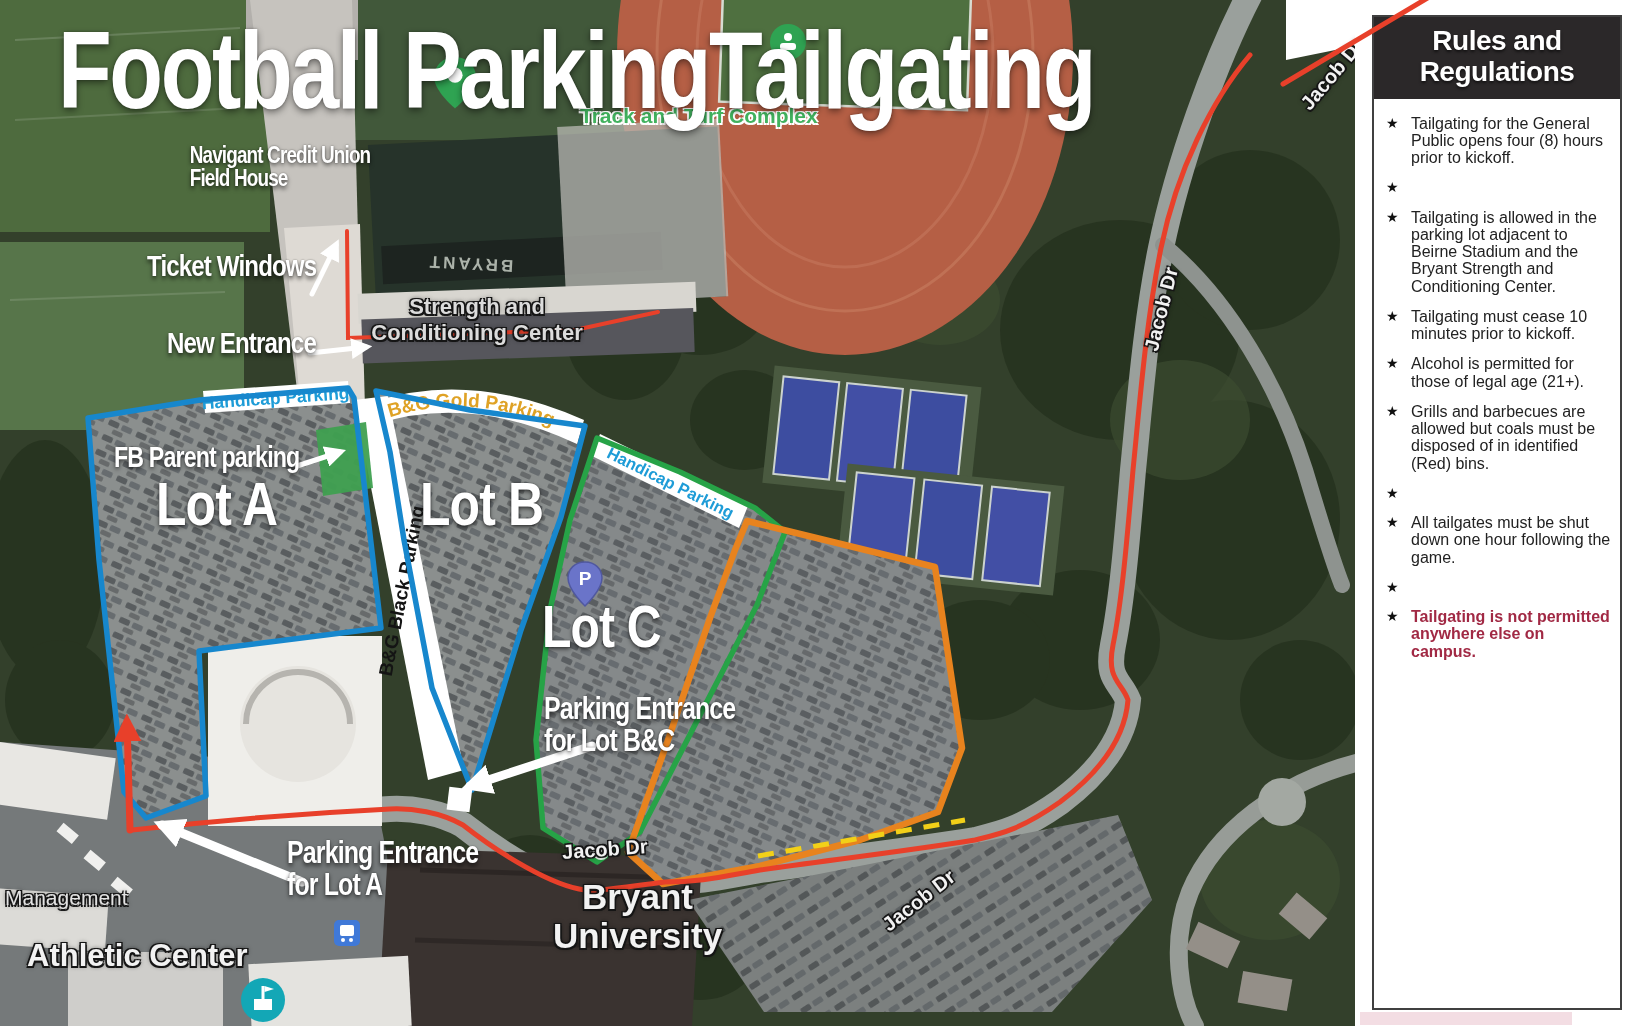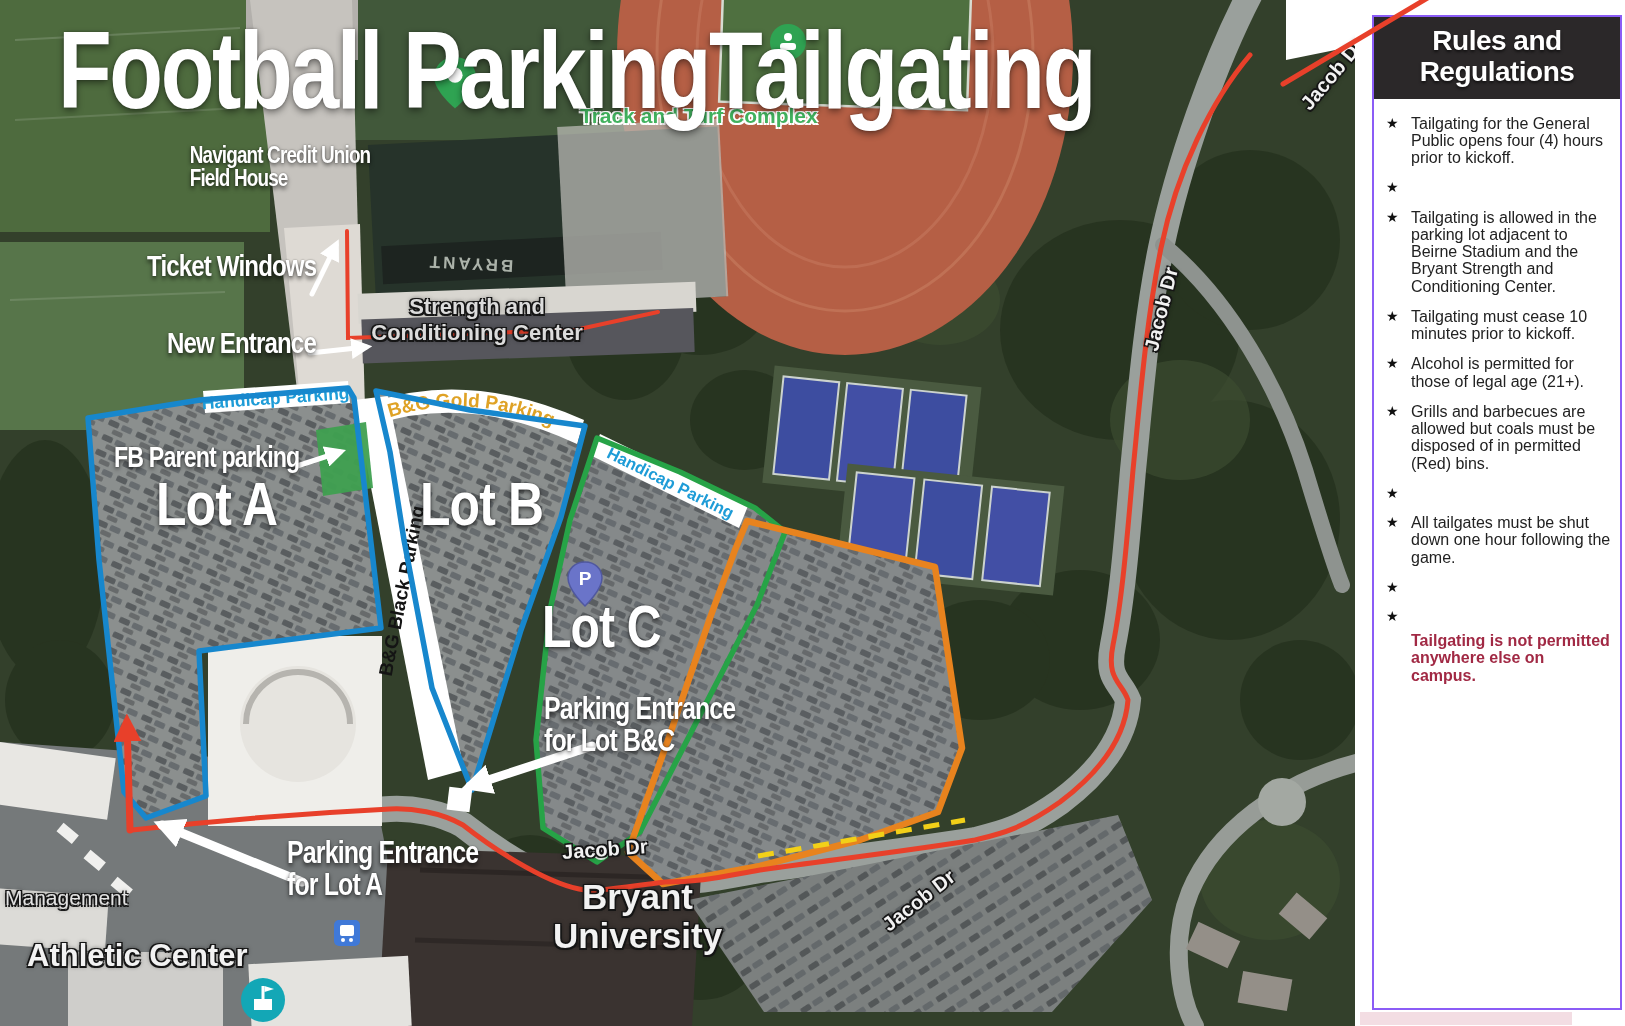--- a/index.html
+++ b/index.html
@@ -17,28 +17,28 @@
   .gmaps{color:#f2f2f2;font-weight:bold;
     text-shadow:-1.5px -1.5px 0 #151515,1.5px -1.5px 0 #151515,-1.5px 1.5px 0 #151515,1.5px 1.5px 0 #151515,0 0 5px rgba(0,0,0,.8);}
   .gmaps-green{color:#41b25e;font-weight:bold;
     text-shadow:-1.5px -1.5px 0 #fff,1.5px -1.5px 0 #fff,-1.5px 1.5px 0 #fff,1.5px 1.5px 0 #fff;margin-top:28px;}
   #page-title{position:absolute;left:58px;top:18px;z-index:4;font-size:110px;font-weight:bold;
     letter-spacing:-3px;color:#fff;white-space:nowrap;line-height:.95;
     transform:scaleX(.8);transform-origin:left top;
     text-shadow:0 3px 8px rgba(0,0,0,.45),0 0 3px rgba(0,0,0,.3);}
   
   #sidebar{position:absolute;left:1372px;top:15px;width:250px;height:995px;z-index:5;
-    background:#fff;border:2px solid #8b5cf6;box-sizing:border-box;}
+    background:#fff;border:2px solid #404040;box-sizing:border-box;}
   #sidebar-header{background:#2b2829;color:#fff;text-align:center;padding:9px 0 11px;
     font-size:28px;font-weight:bold;line-height:1.1;letter-spacing:-.5px;
     text-shadow:0 2px 3px rgba(0,0,0,.6);white-space:pre-line;}
   #rules-list{list-style:none;margin:16px 0 0;padding:0 8px 0 12px;}
   #rules-list li{display:flex;gap:11px;margin-bottom:13px;font-size:16px;line-height:1.08;color:#222;}
   #rules-list li .star{flex:0 0 14px;font-size:14px;color:#111;padding-top:1px;}
-  #rules-list li.em .txt{color:#a12944;font-weight:bold;margin-top:24px;}
+  #rules-list li.em .txt{color:#a12944;font-weight:bold;}
   #pink-strip{position:absolute;left:1360px;top:1012px;width:212px;height:13px;
     background:#f3dde3;z-index:6;}
   #gap-route{position:absolute;left:1255px;top:0;width:210px;height:110px;z-index:7;
     overflow:visible;pointer-events:none;}
 </style>
 </head>
 <body>
 
 <div id="map">
   <svg id="terrain" width="1355" height="1026" viewBox="0 0 1355 1026">
@@ -281,40 +281,40 @@
 <svg id="gap-route">
   <line x1="28" y1="84" x2="186" y2="-10" stroke="#e8402a" stroke-width="5" stroke-linecap="round"></line>
 </svg>
 
 <div id="sidebar">
   <div id="sidebar-header">Rules and
 Regulations</div>
   <ul id="rules-list">
       <li>
         <span class="star">★</span>
-        <span class="txt">Tailgating for the General Public opens four (4) hours prior to kickoff.</span>
+        <span class="txt">Tailgating for the General Public opens four (8) hours prior to kickoff.</span>
       </li>
       <li>
         <span class="star">★</span>
       </li>
       <li>
         <span class="star">★</span>
         <span class="txt">Tailgating is allowed in the parking lot adjacent to Beirne Stadium and the Bryant Strength and Conditioning Center.</span>
       </li>
       <li>
         <span class="star">★</span>
         <span class="txt">Tailgating must cease 10 minutes prior to kickoff.</span>
       </li>
       <li>
         <span class="star">★</span>
         <span class="txt">Alcohol is permitted for those of legal age (21+).</span>
       </li>
       <li>
         <span class="star">★</span>
-        <span class="txt">Grills and barbecues are allowed but coals must be disposed of in permitted (Red) bins.</span>
+        <span class="txt">Grills and barbecues are allowed but coals must be disposed of in identified (Red) bins.</span>
       </li>
       <li>
         <span class="star">★</span>
       </li>
       <li>
         <span class="star">★</span>
         <span class="txt">All tailgates must be shut down one hour following the game.</span>
       </li>
       <li>
         <span class="star">★</span>

